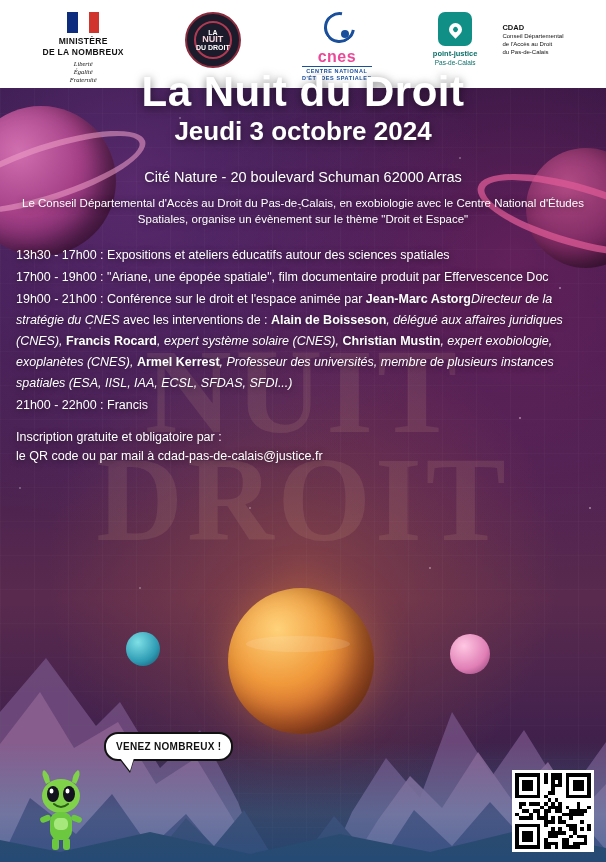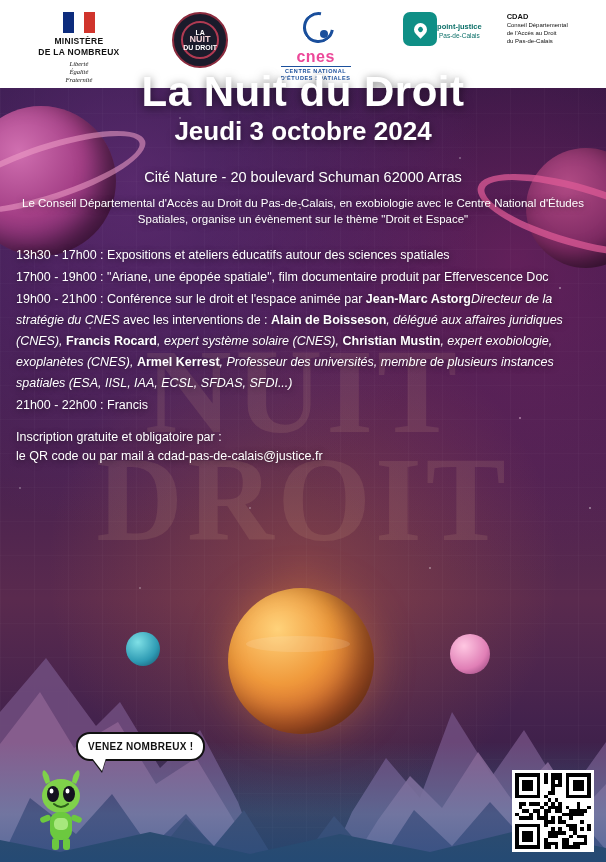--- a/index.html
+++ b/index.html
@@ -366,21 +366,21 @@
   .alien-wrap {
     position: absolute;
     left: 24px;
     bottom: 10px;
     width: 210px;
     height: 120px;
     z-index: 6;
   }
   .bubble {
     position: absolute;
-    left: 52px; top: 0;
+    left: 80px; top: 0;
     background: #ffffff;
     border: 2px solid #111111;
     border-radius: 14px;
     padding: 7px 10px;
     font-size: 10px;
     font-weight: bold;
     color: #111111;
     letter-spacing: .3px;
     white-space: nowrap;
   }
@@ -462,21 +462,21 @@
       </div>
       <div class="cnes-word">cnes</div>
       <div class="cnes-sub">
         <span>CENTRE NATIONAL</span><br>
         <span>D'ÉTUDES SPATIALES</span>
       </div>
     </div>
 
     <div class="logo">
       <div class="cdad-wrap">
-        <div style="display:flex;flex-direction:row;align-items:center;">
+        <div style="display:flex;flex-direction:column;align-items:center;">
           <div class="pj-badge">
             <span class="pin"></span>
           </div>
           <div class="pj-label">
             <span>point-justice</span>
             <span class="sub">Pas-de-Calais</span>
           </div>
         </div>
         <div class="cdad-txt">
           <span class="t1">CDAD</span>

